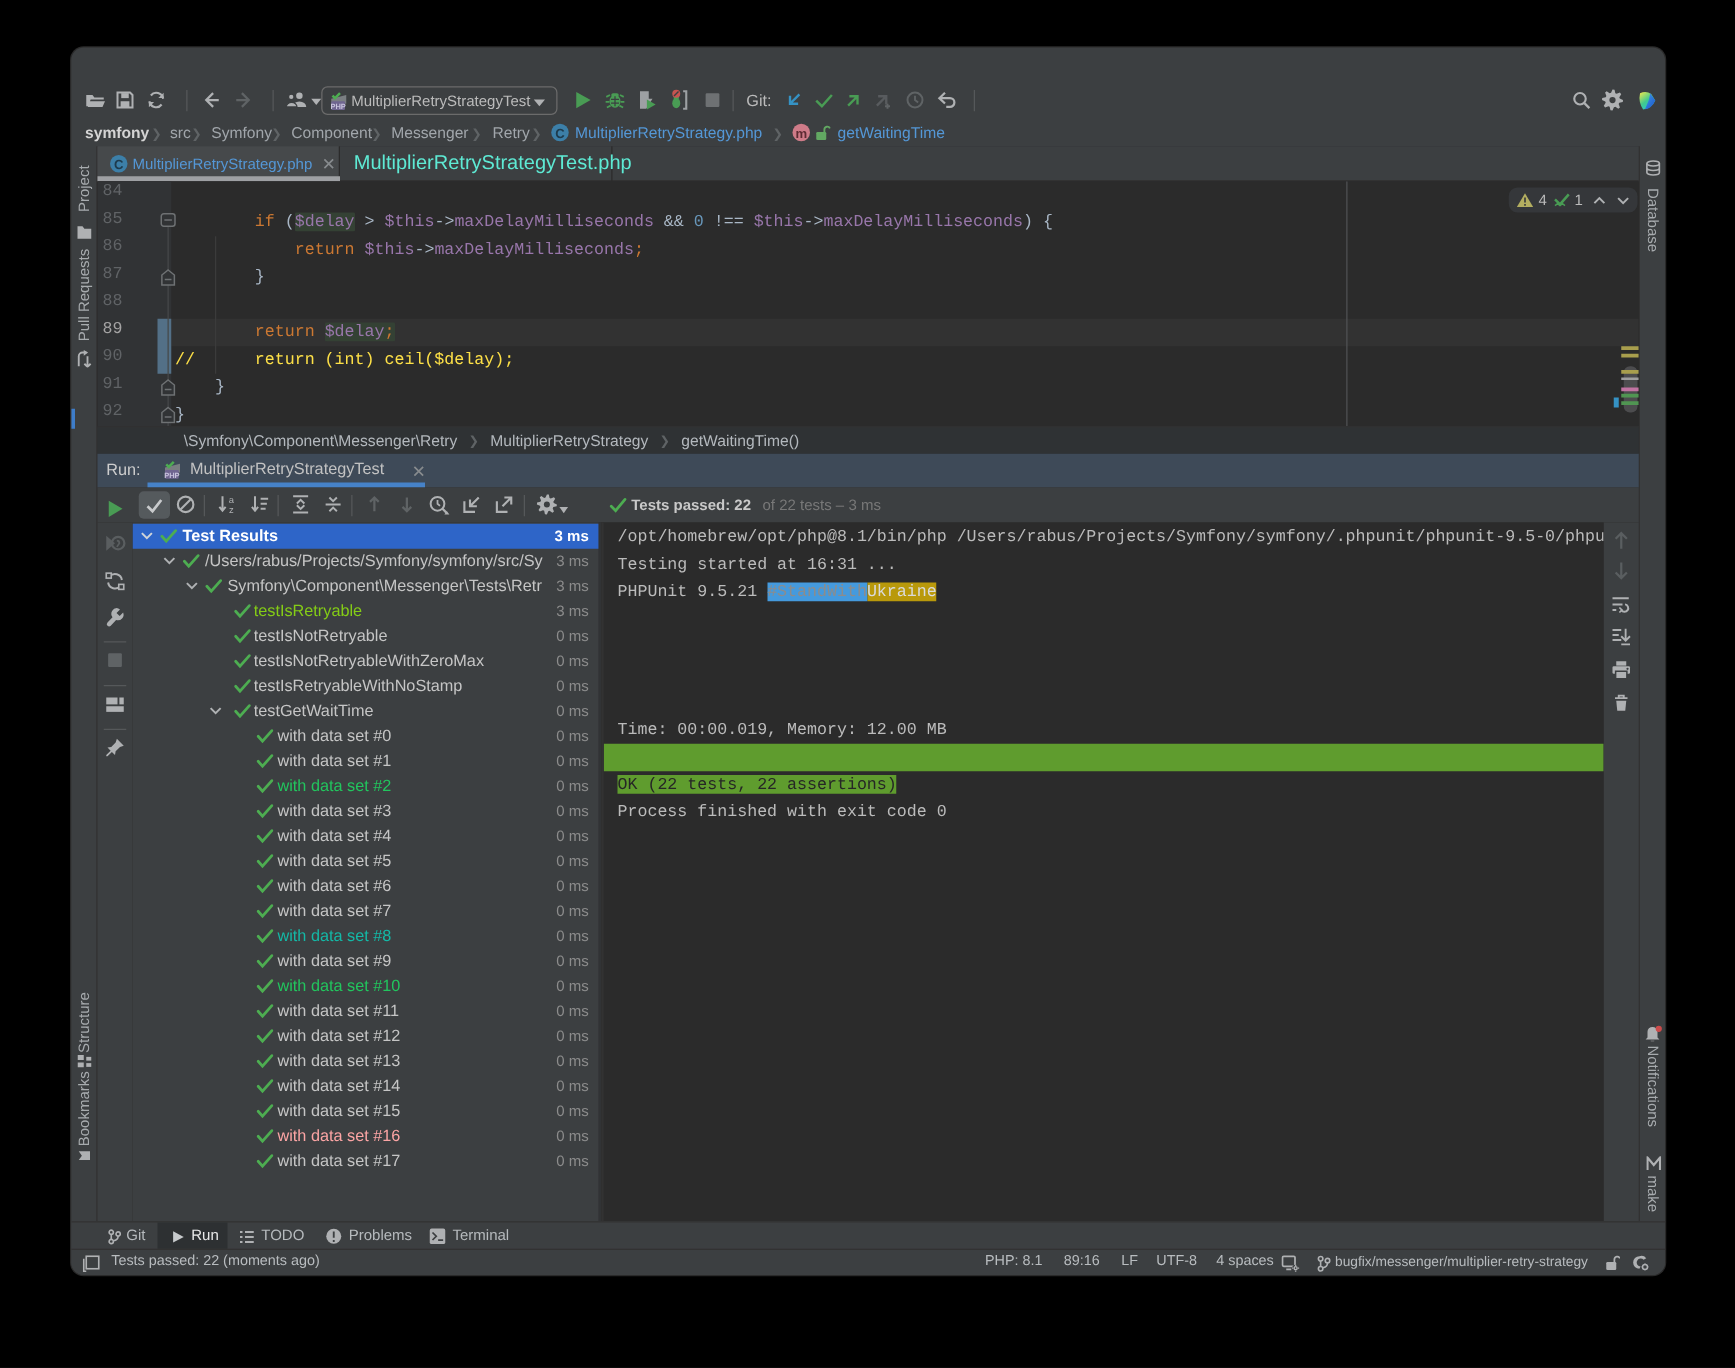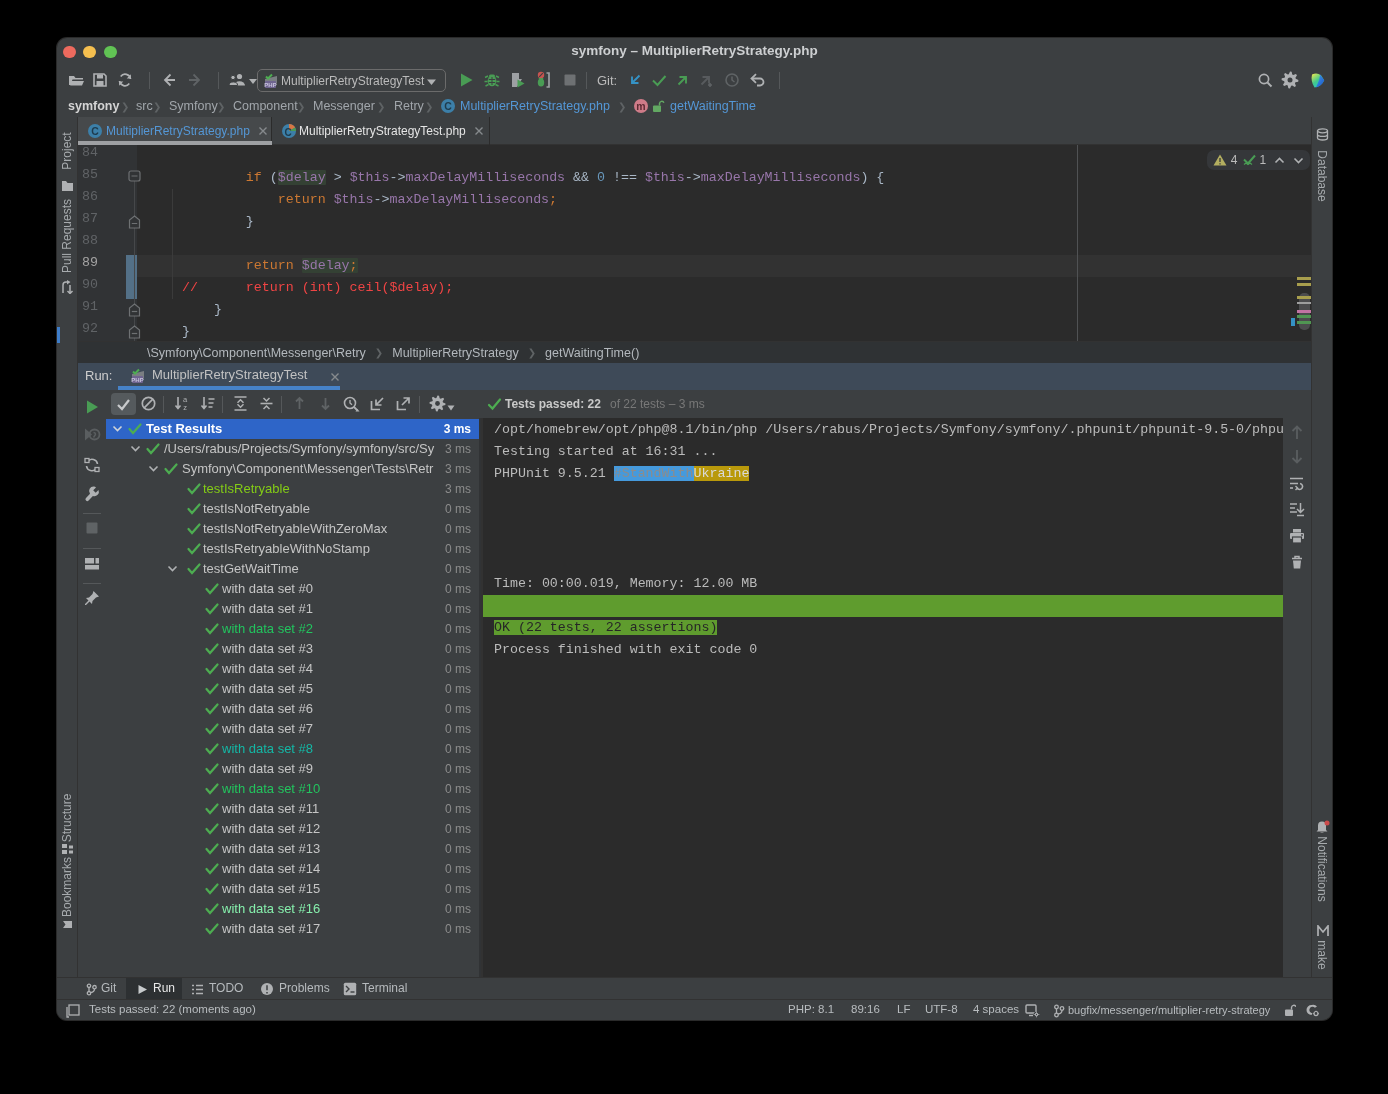--- a/index.html
+++ b/index.html
@@ -39,23 +39,23 @@
 
 .tabbar { left:0; top:0; width:1233px; height:28px; background:#3C3F41;
   border-bottom:1px solid #323232; }
 .tab { position:absolute; top:0; height:28px; display:flex; align-items:center;
   font-size:13px; }
 
 .editor { left:0; top:28px; width:1233px; height:196px; background:#2B2B2B; overflow:hidden; }
 .gutter { position:absolute; left:0; top:0; width:59px; height:196px; background:#313335; }
 .lnum { position:absolute; left:0; width:20px; text-align:right; color:#606366;
   font-family:"Liberation Mono", monospace; font-size:13.3px; }
-.codeline { position:absolute; left:62px; height:22px; line-height:22px; color:#A9B7C6;padding-left:42px; }
+.codeline { position:absolute; left:62px; height:22px; line-height:22px; color:#A9B7C6; }
 .kw { color:#CC7832; } .var { color:#9876AA; } .num { color:#6897BB; }
-.cm { color:#ef4444;margin-top:40px; } .fld { color:#9876AA; }
+.cm { color:#fde047;margin-top:40px; } .fld { color:#9876AA; }
 .hlv { background:#344134; border-radius:1px; }
 
 .edcrumb { left:0; top:224px; width:1233px; height:22px; background:#2F3234;
   border-top:1px solid #323232; font-size:12.5px; color:#B3B8BD;
   display:flex; align-items:center; }
 
 .runhdr { left:0; top:246px; width:1233px; height:27px; background:#3E4A58;
   font-size:13px; color:#BBBBBB; }
 
 .runbar { left:0; top:273px; width:1233px; height:28px; background:#3C3F41; }
@@ -75,26 +75,20 @@
 .twbar { left:0; top:939px; width:1275px; height:22px; background:#3C3F41;
   border-top:1px solid #323232; font-size:12px; color:#B6BABD; }
 .statusbar { left:0; top:961px; width:1275px; height:21px; background:#3C3F41;
   border-top:1px solid #323232; font-size:11.5px; color:#B8BCBF; }
 .chev { color:#5F6365; }
 </style>
 </head>
 <body>
 <div class="win">
 
-  <div class="abs titlebar">
-    <div class="tl" style="left:6px;background:#ED6A5E"></div>
-    <div class="tl" style="left:26px;background:#F5BF4F"></div>
-    <div class="tl" style="left:47px;background:#61C354"></div>
-    <div class="title">symfony – MultiplierRetryStrategy.php</div>
-  </div>
 
   <div class="abs toolbar">
 
     <svg class="ticon" style="left:10px" width="18" height="18" viewBox="0 0 18 18">
         <path d="M2 5 h5 l1.5 2 H16 v1.5 H5.5 L3.5 14 H2 Z M4.8 10 H17 L15 14.5 H3.2 Z" fill="#AFB1B3"></path>
       </svg>
 
     <svg class="ticon" style="left:34px" width="18" height="18" viewBox="0 0 18 18">
         <path d="M3 3 h10 l2 2 v10 H3 Z" fill="none" stroke="#AFB1B3" stroke-width="1.6"></path>
         <rect x="6" y="3.5" width="6" height="4" fill="#AFB1B3"></rect>
@@ -306,21 +300,21 @@
           </svg>
         <div style="position:absolute;left:0;bottom:0;width:194px;height:4px;background:#9EA0A3"></div>
       </div>
       <div class="tab" style="left:196px;width:216px;border-right:1px solid #2B2B2B">
         <svg width="16" height="16" viewBox="0 0 16 16" style="margin-left:7px">
             <circle cx="8" cy="8" r="7" fill="#3C7FA8"></circle>
             <path d="M8 8 L8 1 A7 7 0 0 1 14.2 4.6 Z" fill="#D77743"></path>
             <path d="M8 8 L14.2 4.6 A7 7 0 0 1 15 8 Z" fill="#499C54"></path>
             <text x="7" y="12.5" font-size="10" font-weight="bold" fill="#1E3B4D" text-anchor="middle" font-family="Liberation Sans">C</text>
           </svg>
-        <span style="color:#e5e5e5;margin-left:2px;font-size:12px">MultiplierRetryStrategyTest.php</span>
+        <span style="color:#5eead4;margin-left:2px;font-size:16px">MultiplierRetryStrategyTest.php</span>
         <svg width="10" height="10" viewBox="0 0 10 10" style="margin-left:8px">
             <path d="M1.5 1.5 L8.5 8.5 M8.5 1.5 L1.5 8.5" stroke="#868A8D" stroke-width="1.4"></path>
           </svg>
       </div>
     </div>
     <div class="abs editor">
       <div class="gutter"></div>
 
       <div style="position:absolute;left:59px;top:110px;width:1174px;height:22px;background:#323232"></div>
 
@@ -670,21 +664,21 @@
         <svg style="position:absolute;left:99px;top:4px" width="14" height="12" viewBox="0 0 14 12">
               <path d="M1.5 6 l3.5 4 L12.5 1.5" fill="none" stroke="#4DAD51" stroke-width="2.2" stroke-linecap="round"></path>
             </svg>
         <span style="position:absolute;left:116px;top:2px;color:#C5C5C5;white-space:nowrap">with data set #15</span>
         <span class="tms">0 ms</span>
         </div>
         <div class="trow" style="top:481px">
         <svg style="position:absolute;left:99px;top:4px" width="14" height="12" viewBox="0 0 14 12">
               <path d="M1.5 6 l3.5 4 L12.5 1.5" fill="none" stroke="#4DAD51" stroke-width="2.2" stroke-linecap="round"></path>
             </svg>
-        <span style="position:absolute;left:116px;top:2px;color:#86efac;white-space:nowrap">with data set #16</span>
+        <span style="position:absolute;left:116px;top:2px;color:#fca5a5;white-space:nowrap">with data set #16</span>
         <span class="tms">0 ms</span>
         </div>
         <div class="trow" style="top:501px">
         <svg style="position:absolute;left:99px;top:4px" width="14" height="12" viewBox="0 0 14 12">
               <path d="M1.5 6 l3.5 4 L12.5 1.5" fill="none" stroke="#4DAD51" stroke-width="2.2" stroke-linecap="round"></path>
             </svg>
         <span style="position:absolute;left:116px;top:2px;color:#C5C5C5;white-space:nowrap">with data set #17</span>
         <span class="tms">0 ms</span>
         </div>
       </div>

